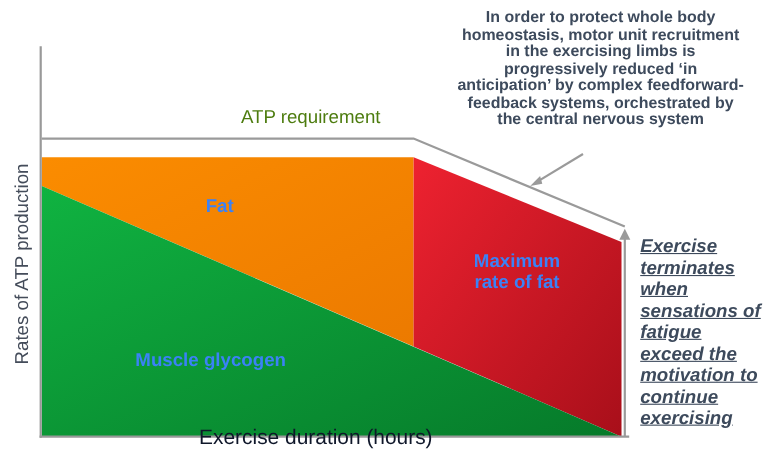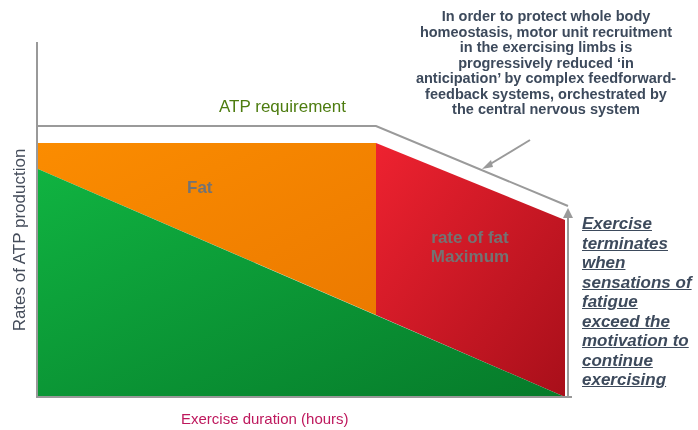--- a/index.html
+++ b/index.html
@@ -1,23 +1,23 @@
 <!DOCTYPE html>
 <html><head>
 <meta charset="utf-8">
 <style>
   html,body{margin:0;padding:0;background:#fff;}
   #canvas{position:relative;width:698px;height:430px;overflow:hidden;background:#fff;font-family:"Liberation Sans",sans-serif;}
   svg{position:absolute;left:0;top:0;}
   .lbl{position:absolute;white-space:nowrap;}
-  .white-bold{color:#737373;font-weight:bold;font-size:17px;}
+  .white-bold{color:#3b82f6;font-weight:bold;font-size:17px;}
   #note-top{position:absolute;left:415px;top:9px;width:262px;text-align:center;color:#3d4a5c;font-weight:bold;font-size:14.5px;line-height:15.5px;}
   #note-right{position:absolute;left:582px;top:214px;width:116px;color:#3d4a5c;font-weight:bold;font-style:italic;font-size:17px;line-height:19.5px;text-decoration:underline;}
   #y-label{position:absolute;left:-80px;top:230px;width:200px;text-align:center;transform:rotate(-90deg);color:#444c5a;font-size:17px;}
-  #x-label{position:absolute;left:181px;top:410px;color:#be185d;font-size:15px;}
+  #x-label{position:absolute;left:181px;top:388px;color:#0f172a;font-size:19px;}
   #atp-label{position:absolute;left:219px;top:97px;color:#4d7c0f;font-size:17px;}
 </style>
 </head>
 <body>
 
 <div id="canvas">
   <svg width="698" height="430">
     <defs>
       <linearGradient id="gGreen" x1="0" y1="0" x2="1" y2="1">
         <stop offset="0" stop-color="#10b341"></stop>
@@ -49,20 +49,21 @@
 
     <line x1="568" y1="397" x2="568" y2="216" stroke="#9a9a9a" stroke-width="2"></line>
     <polygon points="563,218 573,218 568,208" fill="#9a9a9a"></polygon>
   </svg>
 
   <div id="note-top">In order to protect whole body homeostasis, motor unit recruitment in the exercising limbs is progressively reduced ‘in anticipation’ by complex feedforward-feedback systems, orchestrated by the central nervous system</div>
   <div id="note-right">Exercise terminates when sensations of fatigue exceed the motivation to continue exercising</div>
 
   <div id="atp-label" class="lbl">ATP requirement</div>
   <div class="lbl white-bold" style="left:187px;top:178px;">Fat</div>
+  <div class="lbl white-bold" style="left:123px;top:318px;">Muscle glycogen</div>
   <div class="lbl white-bold" style="left:410px;top:228px;width:120px;text-align:center;line-height:19px;">
+    <div>Maximum</div>
     <div>rate of fat</div>
-    <div>Maximum</div>
   </div>
 
   <div id="y-label">Rates of ATP production</div>
   <div id="x-label" class="lbl">Exercise duration (hours)</div>
 </div>
 
 </body></html>

